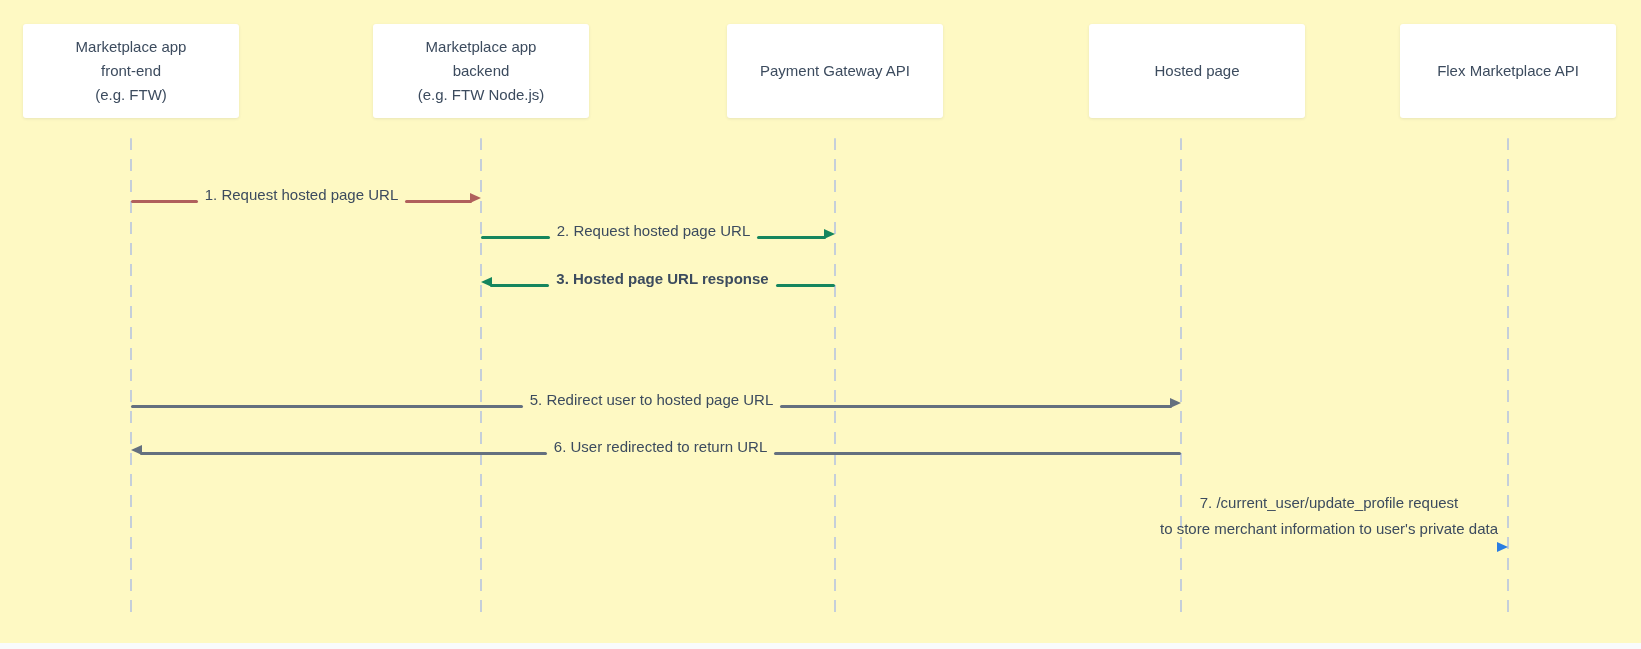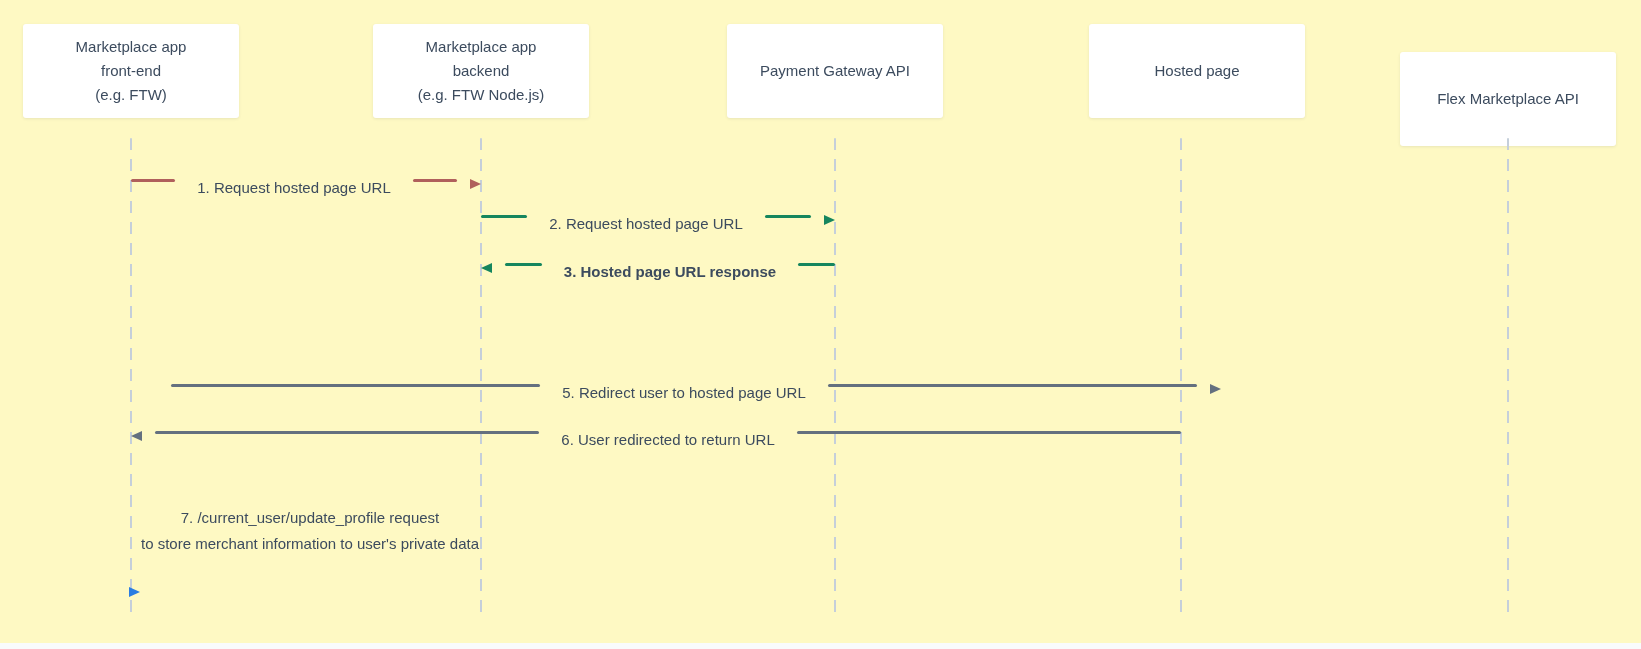--- a/index.html
+++ b/index.html
@@ -43,23 +43,22 @@
       to bottom,
       #c5cfda 0px, #c5cfda 12px,
       transparent 12px, transparent 21px
     );
     border-radius: 1px;
   }
   
   .msg {
     position: absolute;
     display: flex;
-    align-items: flex-start;
+    align-items: flex-end;
     height: 24px;
-    gap: 15px;
   }
   .msg .seg {
     flex: 1;
     height: 3px;
     border-radius: 2px;
     background: var(--c);
   }
   .msg .head {
     width: 0;
     height: 0;
@@ -105,21 +104,21 @@
 <div class="stage">
 
   <div class="actor" style="left:23px;">Marketplace app
 front-end
 (e.g. FTW)</div>
   <div class="actor" style="left:373px;">Marketplace app
 backend
 (e.g. FTW Node.js)</div>
   <div class="actor" style="left:727px;">Payment Gateway API</div>
   <div class="actor" style="left:1073px;margin-left:16px;">Hosted page</div>
-  <div class="actor" style="left:1400px;margin-top:28px;">Flex Marketplace API</div>
+  <div class="actor" style="left:1400px;">Flex Marketplace API</div>
 
   <div class="lifeline" style="left:130px;"></div>
   <div class="lifeline" style="left:480px;"></div>
   <div class="lifeline" style="left:834px;"></div>
   <div class="lifeline" style="left:1180px;"></div>
   <div class="lifeline" style="left:1507px;"></div>
 
   <div class="msg c-red" style="left:131px; width:350px; top:179px;">
     <div class="seg"></div>
     <div class="label">1. Request hosted page URL</div>
@@ -135,21 +134,21 @@
   </div>
 
   <div class="msg c-green" style="left:481px; width:354px; top:263px;font-weight:bold;">
     <div class="head point-left"></div>
     <div class="seg"></div>
     <div class="label">3. Hosted page URL response</div>
     <div class="seg"></div>
   </div>
 
 
-  <div class="msg c-gray" style="left:131px; width:1050px; top:384px;padding-left:40px;">
+  <div class="msg c-gray" style="left:131px; width:1050px; top:384px;">
     <div class="seg"></div>
     <div class="label">5. Redirect user to hosted page URL</div>
     <div class="seg"></div>
     <div class="head point-right"></div>
   </div>
 
   <div class="msg c-gray" style="left:131px; width:1050px; top:431px;">
     <div class="head point-left"></div>
     <div class="seg"></div>
     <div class="label">6. User redirected to return URL</div>

